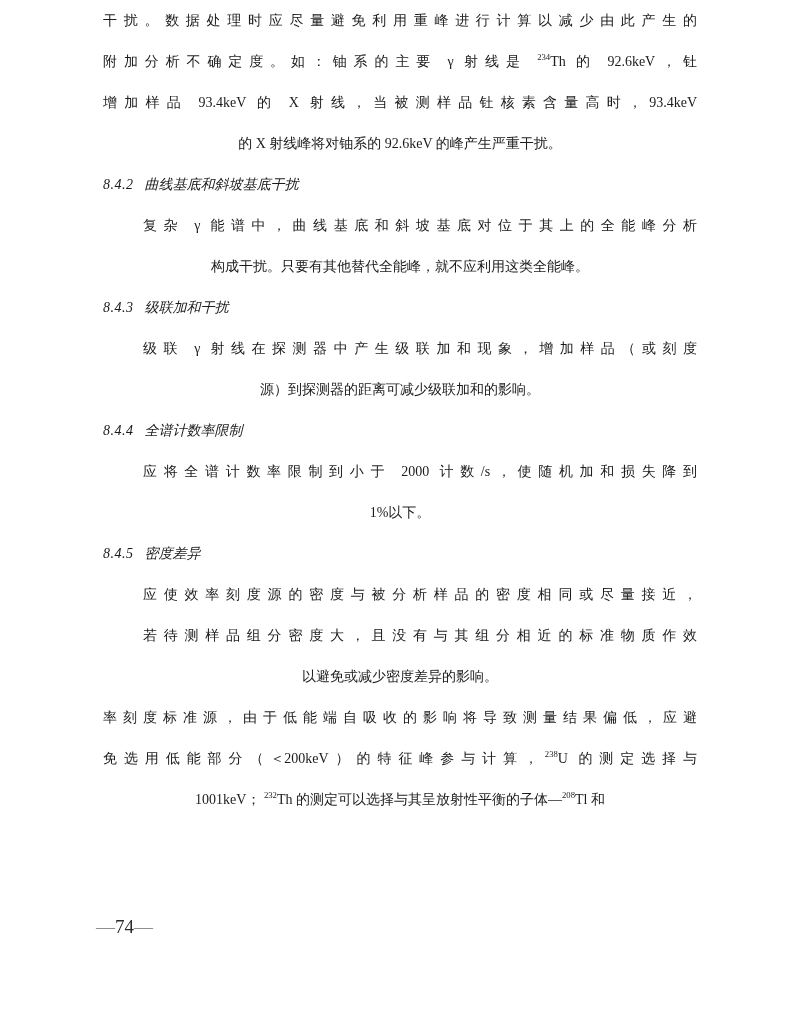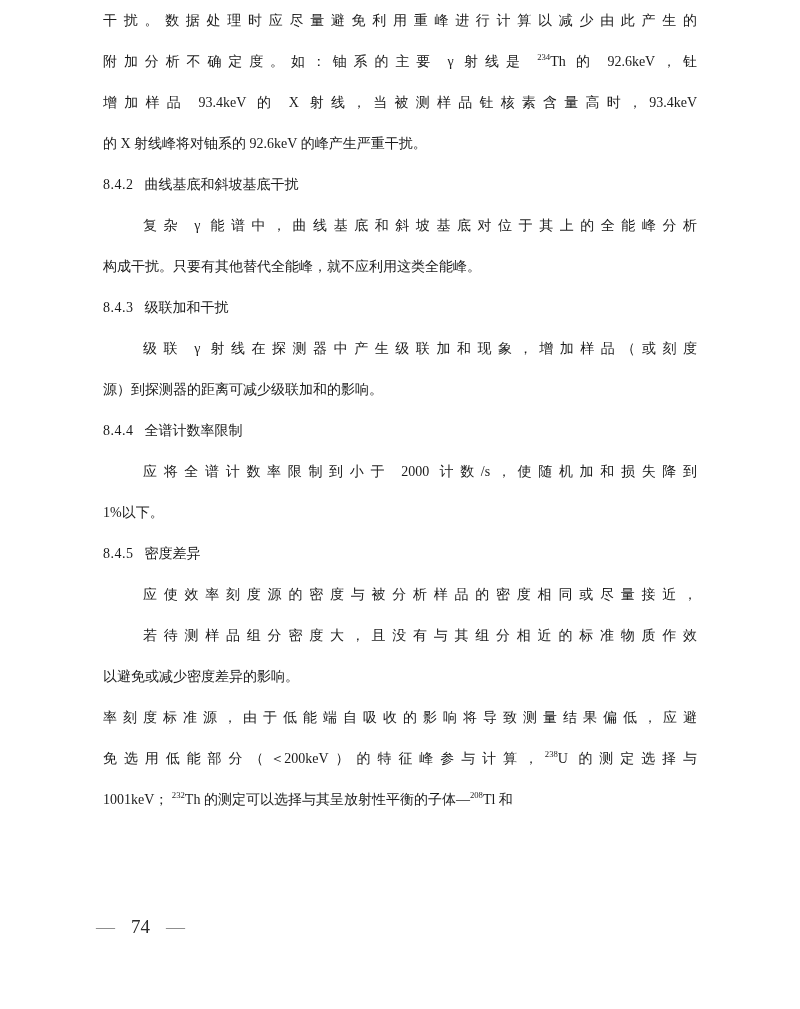--- a/index.html
+++ b/index.html
@@ -10,32 +10,32 @@
     overflow:hidden;
     font-family:"Liberation Serif","DejaVu Serif",serif;
     color:#1b1b1b;
   }
   .textblock{
     position:absolute;left:103px;top:0;width:594px;
     font-size:14px;line-height:41px;
   }
   .ln{white-space:nowrap;height:41px;}
   .j{text-align:justify;text-align-last:justify;}
-  .e{text-align:left;}
+  .e{text-align:center;}
   .ind{text-indent:40px;}
-  .h{text-align:left;}
+  .h{text-align:left;font-style:italic;}
   .h .hnum{margin-right:11px;letter-spacing:0.5px;}
   sup{font-size:0.62em;vertical-align:super;line-height:0;}
   .footer{
     position:absolute;left:96px;top:916px;
     font-size:19px;line-height:22px;color:#2a2a2a;
     white-space:nowrap;
   }
   .fdash{color:#8a8a8a;}
-  .fnum{margin:0 16px;color:#2a2a2a;}
+  .fnum{margin:0 0;color:#2a2a2a;}
 </style>
 </head>
 <body>
 
 <div class="textblock">
   <div class="ln j">干扰。数据处理时应尽量避免利用重峰进行计算以减少由此产生的</div>
   <div class="ln j">附加分析不确定度。如：铀系的主要 γ 射线是 <sup>234</sup>Th 的 92.6keV，钍</div>
   <div class="ln j">增加样品 93.4keV 的 X 射线，当被测样品钍核素含量高时，93.4keV</div>
   <div class="ln e">的 X 射线峰将对铀系的 92.6keV 的峰产生严重干扰。</div>
 

